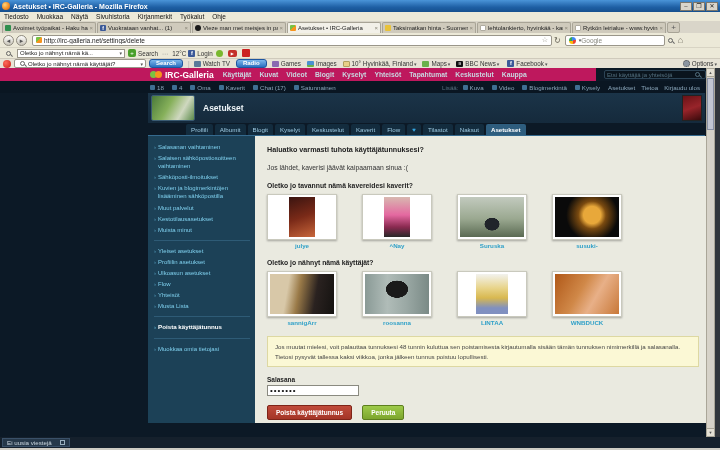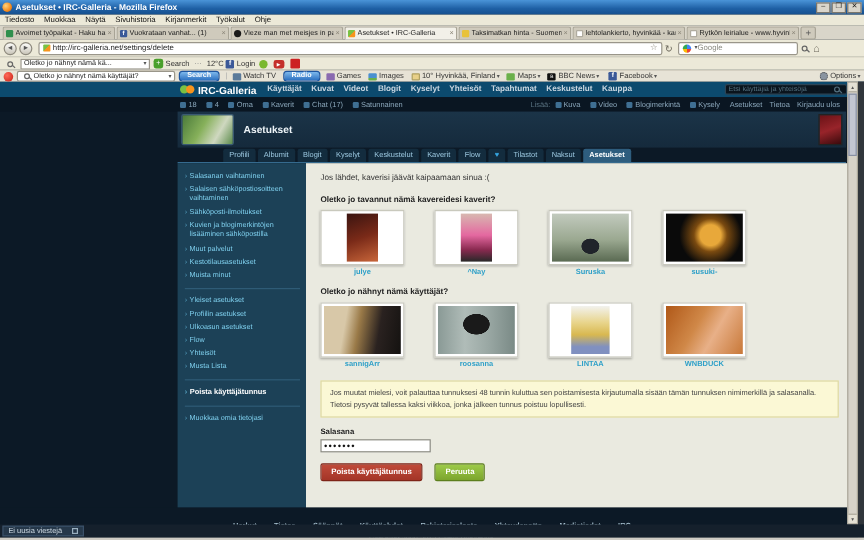--- a/index.html
+++ b/index.html
@@ -59,21 +59,21 @@
 .bluebtn{height:9px;background:linear-gradient(#7db8ec,#2a6fc0);border:1px solid #1e56a0;border-radius:3px;color:#fff;font-size:6px;line-height:7px;padding:0 6px;margin-right:5px;font-weight:bold;flex:0 0 auto}
 .vsep{color:#aaa;margin-right:4px}
 .tbitem{display:flex;align-items:center;margin-right:6px;white-space:nowrap}
 .tbico{width:7px;height:6px;border-radius:1px;margin-right:2px;flex:0 0 auto}
 .ico-tv{background:#5a7a9a}.ico-game{background:#8a6ab0}.ico-img{background:linear-gradient(#4a90d0 60%,#6ab04a 60%)}.ico-doc{background:#e8d088;border:1px solid #b0a060}.ico-map{background:#6ab04a}.ico-bbc{background:#111;color:#fff;font-size:4px;line-height:6px;text-align:center}
 .optionsbox{margin-left:auto;display:flex;align-items:center}
 .gearico{width:7px;height:7px;border-radius:50%;background:#8a94a0;border:1px dotted #555;margin-right:2px}
 
 
 .site{position:absolute;top:68px;left:0;width:720px;height:382px;background:#0c1926}
-.hdr1{position:absolute;top:0;left:0;width:720px;height:13px;background:#0c4a6e}
+.hdr1{position:absolute;top:0;left:0;width:596px;height:13px;background:#be185d}
 .hdr1-inner{margin-left:150px;width:556px;height:13px;display:flex;align-items:center}
 .eye{width:7px;height:7px;border-radius:50%}
 .eye1{background:#7ac143}.eye2{background:#f7941d;margin-left:-2px;margin-right:3px}
 .logo-text{font-size:8.5px;font-weight:bold;color:#fff;margin-right:9px;white-space:nowrap}
 .nav-item{font-size:6.8px;font-weight:bold;color:#c9d6e0;margin-right:8px;white-space:nowrap}
 .hdr-search{margin-left:auto;width:102px;height:9px;background:#0a141d;border:1px solid #2c4456;border-radius:2px;display:flex;align-items:center;padding:0 2px}
 .hdr-search-text{font-size:6px;color:#54707f;flex:1;white-space:nowrap;overflow:hidden}
 .mag-dark{border-color:#54707f}.mag-dark::after{background:#54707f}
 
 .hdr2{position:absolute;top:13px;left:0;width:720px;height:12px;background:#0a1622}
@@ -441,20 +441,21 @@
           <span>Poista käyttäjätunnus</span>
         </div>
       <div class="sdiv"></div>
       <div class="slink">
           <span class="bullet">›</span>
           <span>Muokkaa omia tietojasi</span>
         </div>
     </div>
 
     <div class="main">
+      <div class="h1">Haluatko varmasti tuhota käyttäjätunnuksesi?</div>
       <div class="sub">Jos lähdet, kaverisi jäävät kaipaamaan sinua :(</div>
 
       <div class="hh">Oletko jo tavannut nämä kavereidesi kaverit?</div>
       <div class="cards">
         <div class="card">
             <div class="cphoto">
               <div class="pimg w-mid p-julye"></div>
             </div>
             <div class="uname">julye</div>
           </div>

